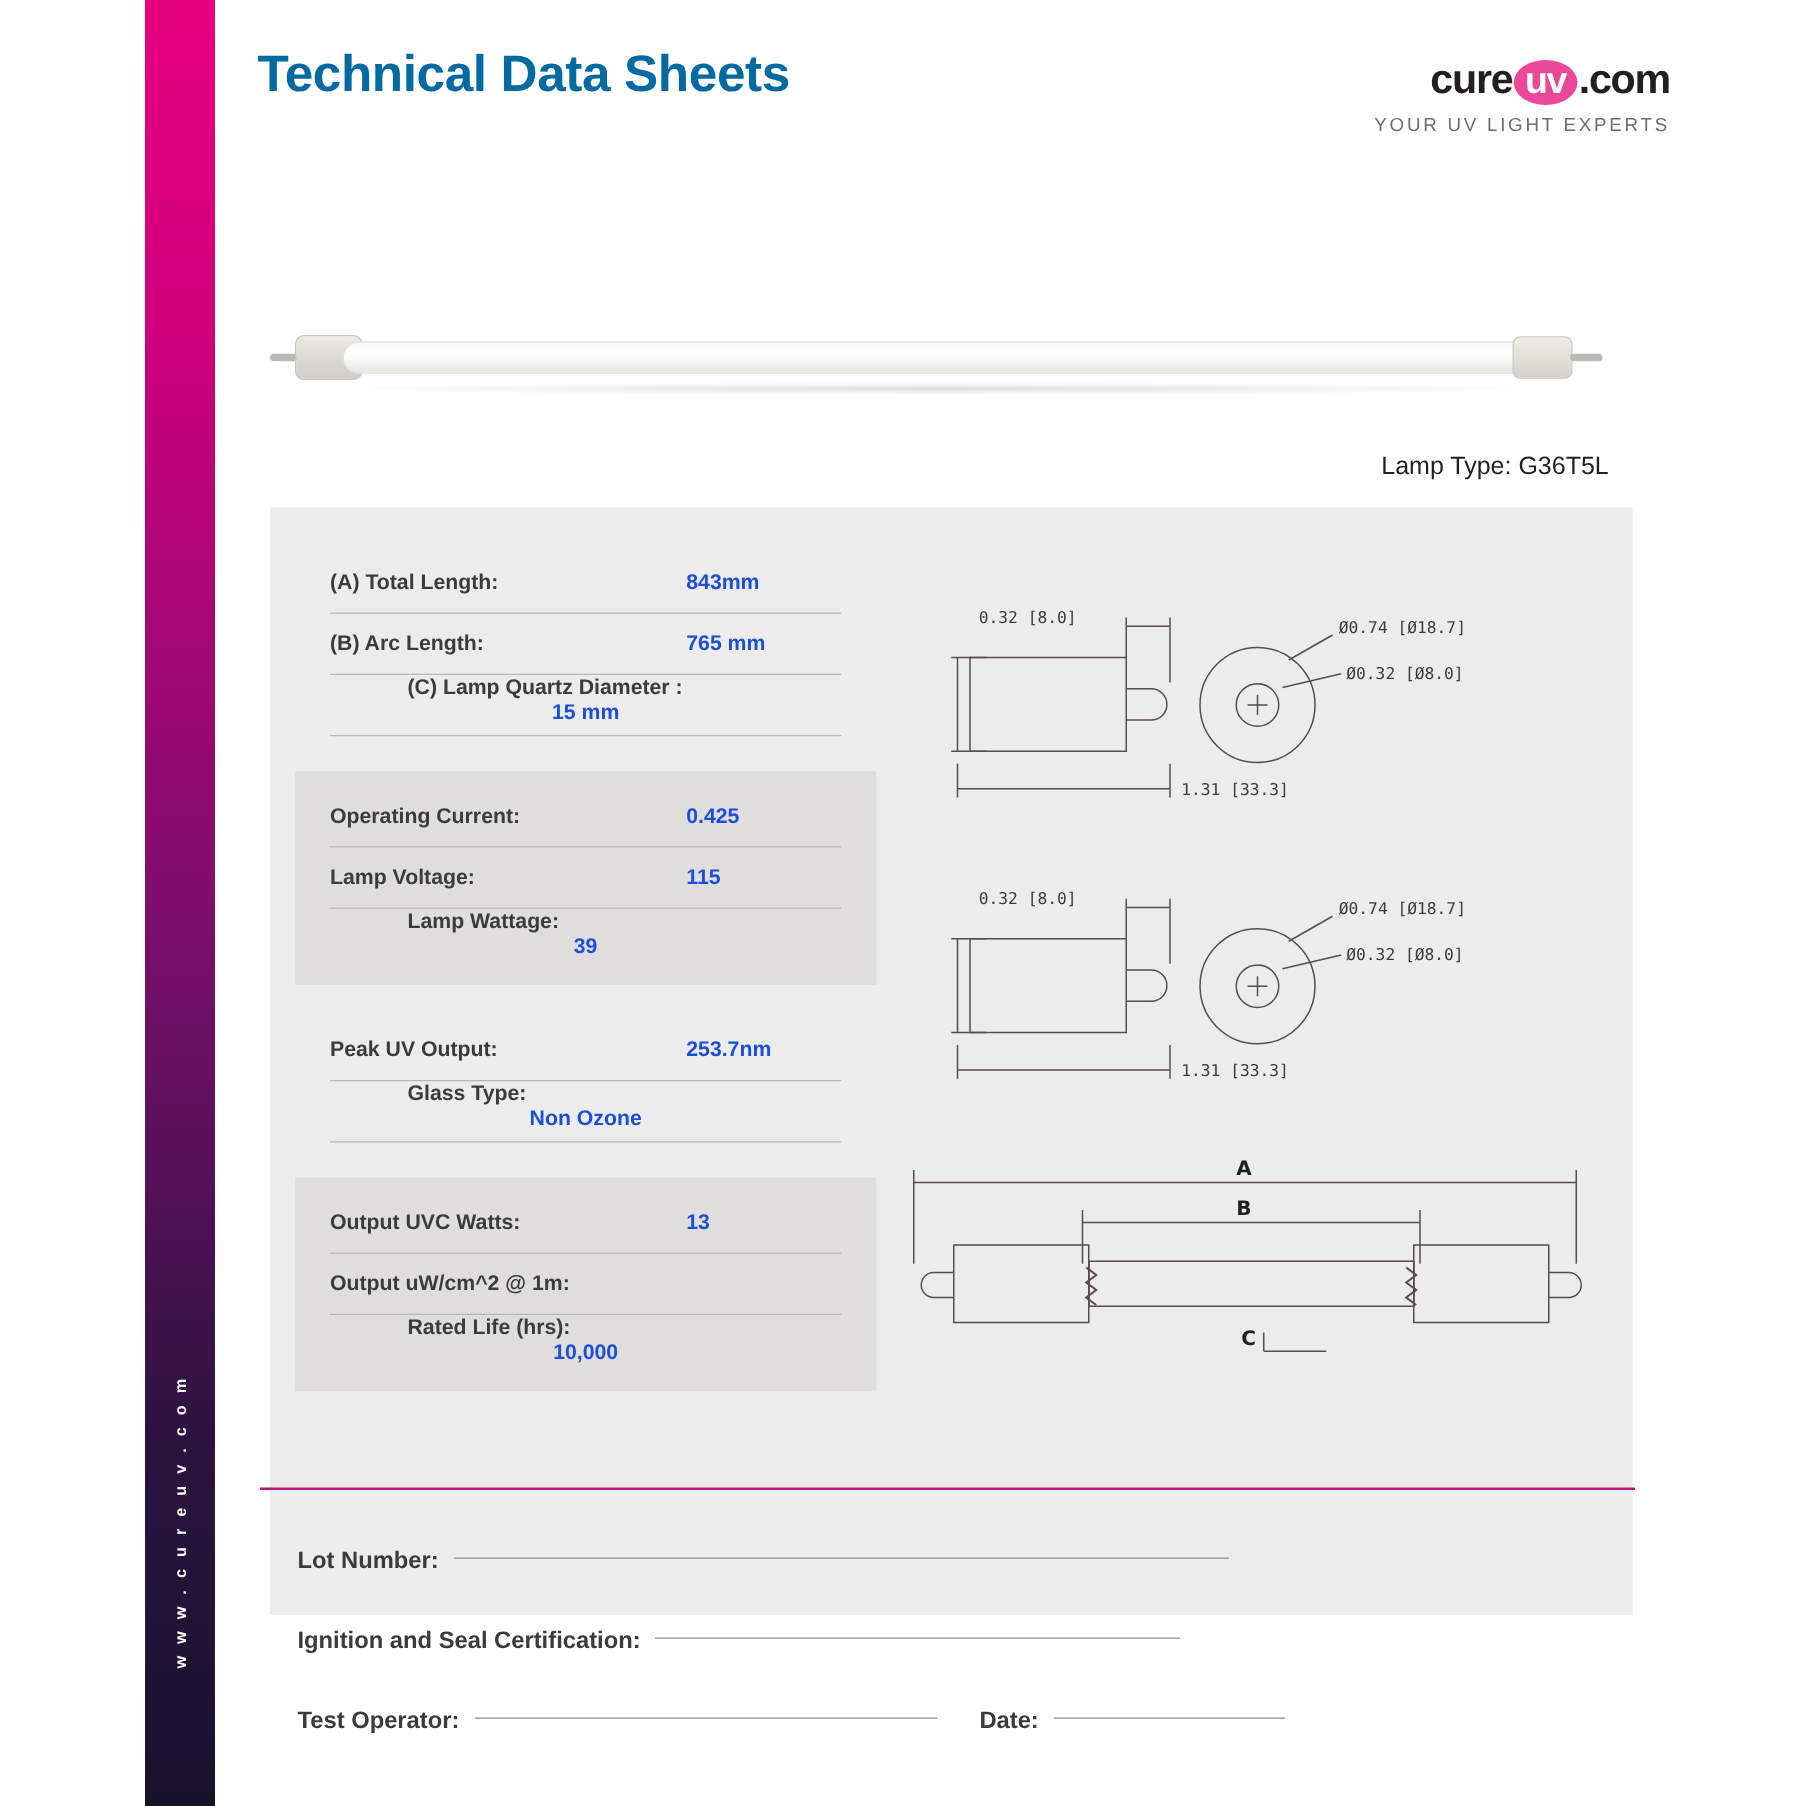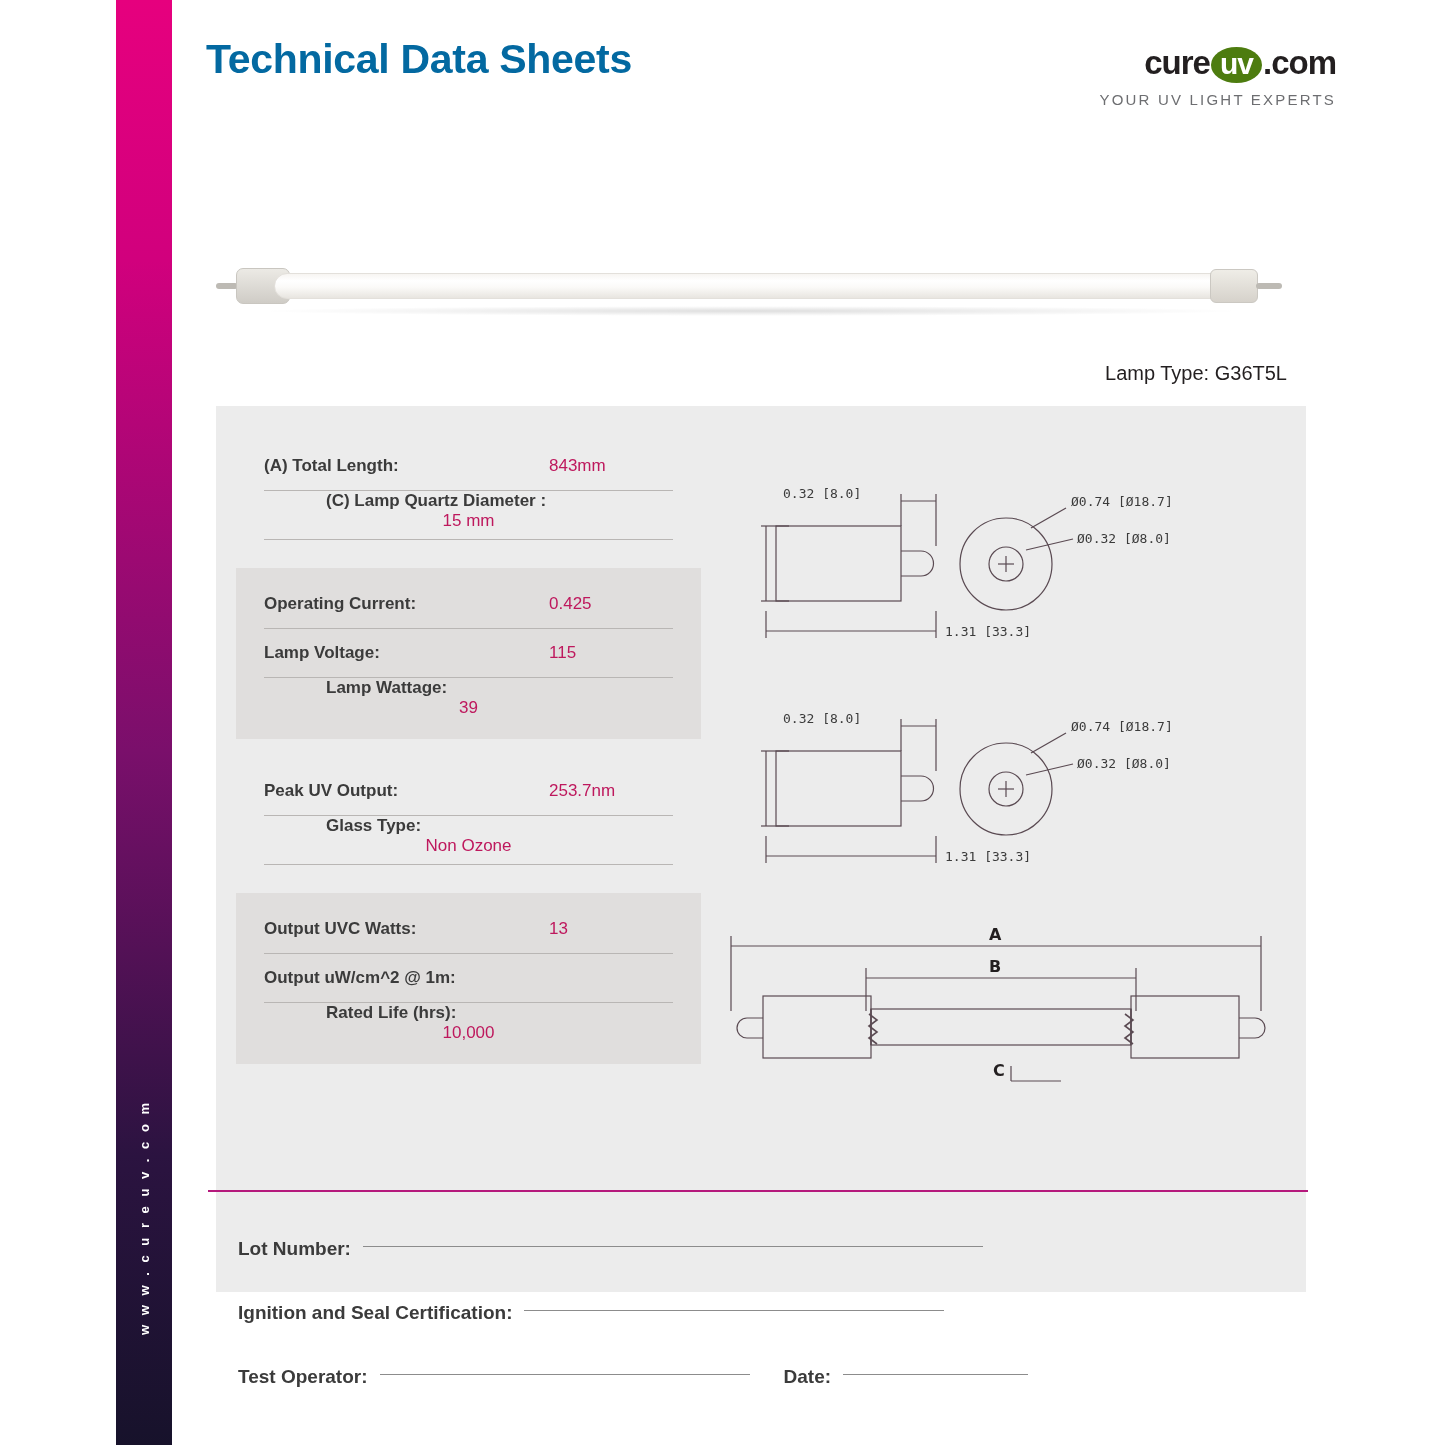--- a/index.html
+++ b/index.html
@@ -65,21 +65,21 @@
   .logo-main {
     font-size: 33px;
     font-weight: 700;
     letter-spacing: -1px;
     color: #231f20;
     line-height: 1;
     white-space: nowrap;
   }
   .logo-main .uv-badge {
     display: inline-block;
-    background: #4d7c0f;
+    background: #ec4899;
     color: #fff;
     border-radius: 50%;
     padding: 2px 9px 4px 9px;
     margin: 0 1px;
     font-size: 30px;
   }
   .logo-sub {
     font-size: 15px;
     letter-spacing: 2.2px;
     color: #6d6e71;
@@ -166,21 +166,21 @@
     align-items: center;
     height: 49px;
     border-bottom: 1px solid #b9b6b4;
     font-size: 17px;
     font-weight: 600;
     color: #3b3b3b;
   }
   .spec-row:last-child { border-bottom: none; flex-direction: column; }
   .spec-row.bordered-last { border-bottom: 1px solid #b9b6b4; }
   .spec-label { width: 285px; }
-  .spec-value { font-weight: 400; color: #be185d; }
+  .spec-value { font-weight: 700; color: #1d4ed8; }
   .group-gap { height: 18px; }
 
   
   .drawings {
     position: absolute;
     left: 505px; top: 60px;
     width: 565px; height: 670px;
   }
 
   
@@ -248,20 +248,24 @@
 <div class="lamp-type">Lamp Type: G36T5L</div>
 
 <div class="spec-panel">
 
   <div class="spec-table">
 
     <div class="spec-group plain">
       <div class="spec-row">
         <span class="spec-label">(A) Total Length:</span>
         <span class="spec-value">843mm</span>
+      </div>
+      <div class="spec-row">
+        <span class="spec-label">(B) Arc Length:</span>
+        <span class="spec-value">765 mm</span>
       </div>
       <div class="spec-row bordered-last">
         <span class="spec-label">(C) Lamp Quartz Diameter :</span>
         <span class="spec-value">15 mm</span>
       </div>
     </div>
 
     <div class="group-gap"></div>
 
     <div class="spec-group shaded">

